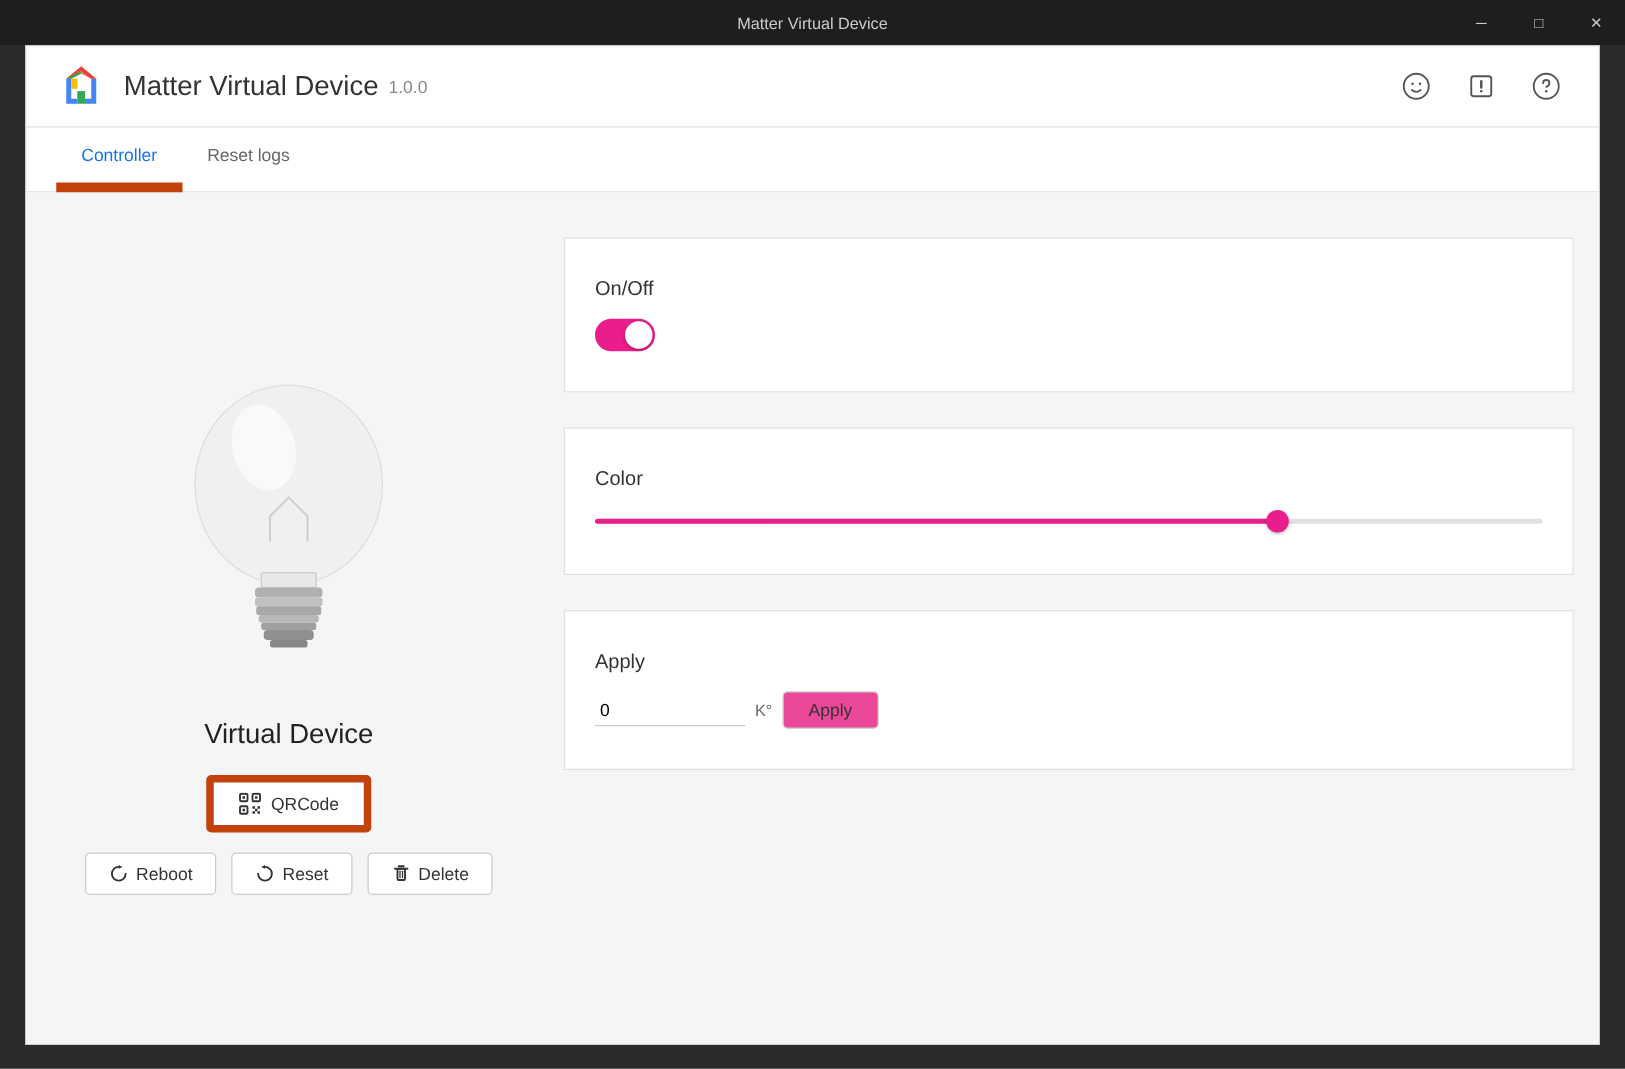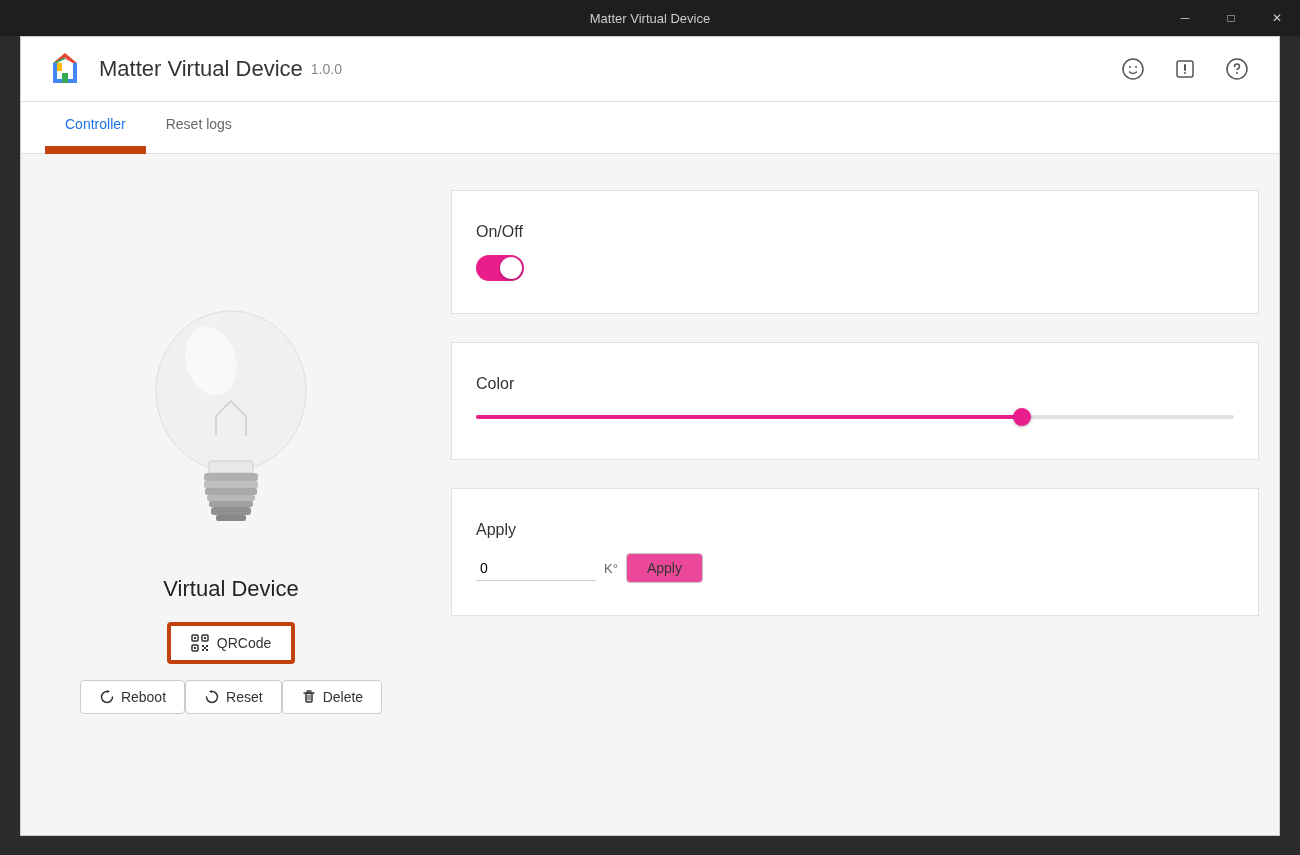--- a/index.html
+++ b/index.html
@@ -145,33 +145,33 @@
       font-size: 22px;
       font-weight: 500;
       color: #222;
       margin-bottom: 20px;
     }
 
     .qrcode-btn {
       display: flex;
       align-items: center;
       gap: 8px;
-      border: 4px solid #c2410c;
+      border: 6px solid #c2410c;
       background: #fff;
       padding: 8px 20px;
       border-radius: 4px;
       font-size: 14px;
       color: #333;
       cursor: pointer;
       margin-bottom: 16px;
     }
 
     .action-buttons {
       display: flex;
-      gap: 0;
+      gap: 12px;
     }
     .action-btn {
       display: flex;
       align-items: center;
       gap: 6px;
       border: 1px solid #ccc;
       background: #fff;
       padding: 8px 18px;
       border-radius: 4px;
       font-size: 14px;

